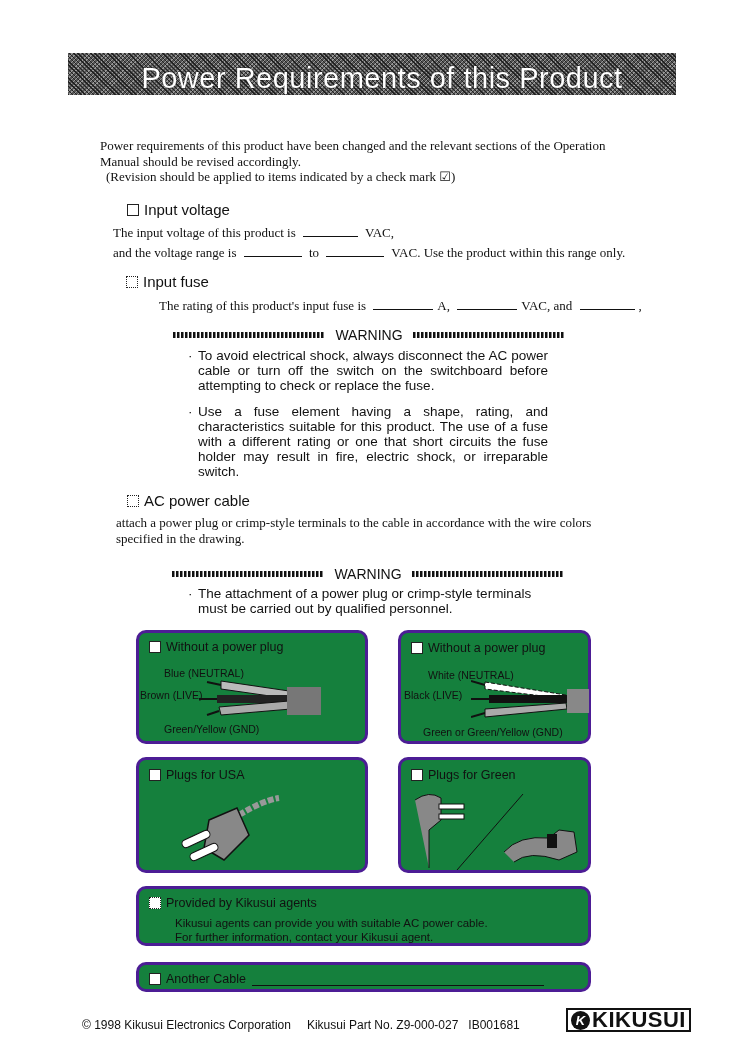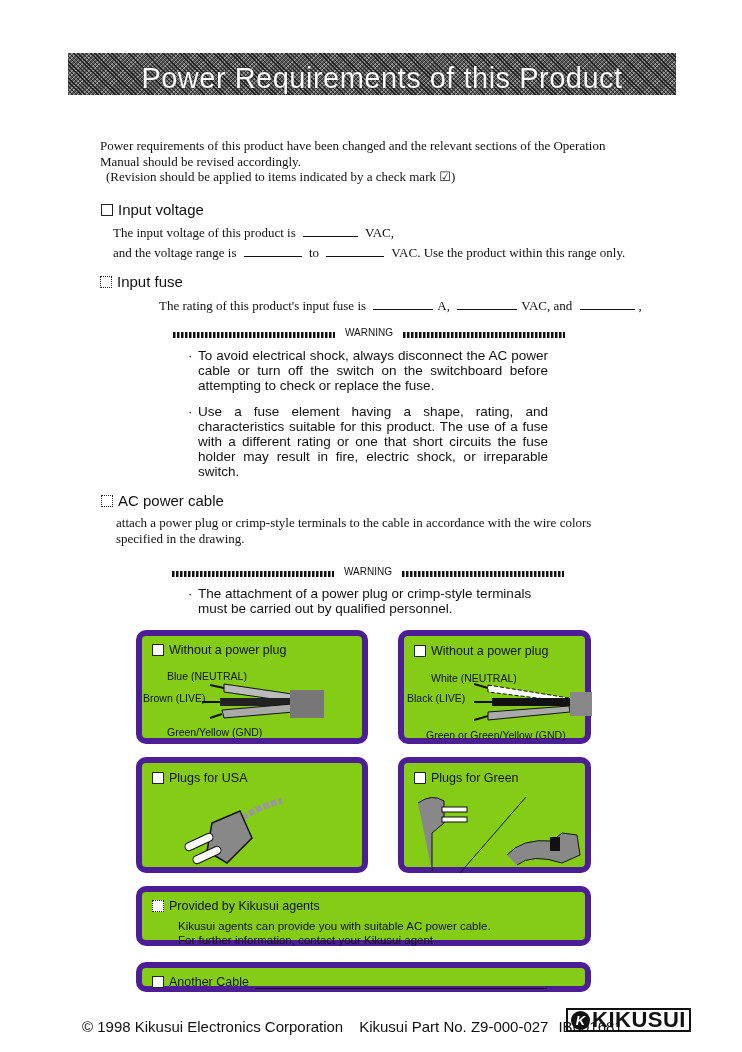--- a/index.html
+++ b/index.html
@@ -12,35 +12,35 @@
     left:68px; top:53px; width:608px; height:42px;
     background-color:#555;
     background-image:
       repeating-linear-gradient(45deg, #222 0 1px, transparent 1px 3px),
       repeating-linear-gradient(-45deg, #999 0 1px, transparent 1px 3px);
     display:flex; align-items:flex-end; justify-content:center;
   }
   .banner-title { color:#fff; font-size:29px; letter-spacing:0.5px; margin-left:20px; text-shadow:0 0 1px #000; }
 
   .para { font-size:13px; line-height:15.5px; }
-  .section-head { font-size:15px; display:flex; align-items:center; gap:5px; }
+  .section-head { font-size:15px; display:flex; align-items:center; gap:5px;margin-left:26px; }
   .cb { display:inline-block; width:12px; height:12px; border:1px solid #222; box-sizing:border-box; background:#fff; }
   .cb.dotted { border-style:dotted; }
   .blank { display:inline-block; border-bottom:1px solid #111; height:11px; vertical-align:baseline; margin:0 4px; }
 
-  .warn-row { display:flex; align-items:flex-end; gap:10px; font-size:10px; }
+  .warn-row { display:flex; align-items:center; gap:10px; font-size:14px; }
   .hatch { height:6px; background-image: repeating-linear-gradient(90deg,#111 0 2px,#888 2px 3px,#fff 3px 4px); }
   .bullet { font-size:13.5px; line-height:15px; text-align:justify; }
   .bullet .dot { position:absolute; left:-10px; }
 
-  .box { border:6px solid #4c1d95; border-radius:10px; box-sizing:border-box; background:#84cc16; }
+  .box { border:3px solid #4c1d95; border-radius:10px; box-sizing:border-box; background:#15803d; }
   .box-title { font-size:12.5px; display:flex; align-items:center; gap:5px; }
   .wlabel { font-size:10.5px; white-space:nowrap; }
 
-  .footer { font-size:15px;align-items:flex-end; }
+  .footer { font-size:12px;align-items:flex-end; }
   .logo { border:2px solid #111; display:flex; align-items:center; gap:2px; padding:0 3px; height:24px; box-sizing:border-box; }
   .logo-mark { width:19px; height:19px; border-radius:50%; background:#111; color:#fff; font-weight:bold; font-size:13px; display:flex; align-items:center; justify-content:center; font-style:italic; }
   .logo-text { font-weight:bold; font-size:22px; letter-spacing:0.5px; }
 </style>
 </head>
 <body>
 
 <div class="abs banner">
   <span class="banner-title sans">Power Requirements of this Product</span>
 </div>

